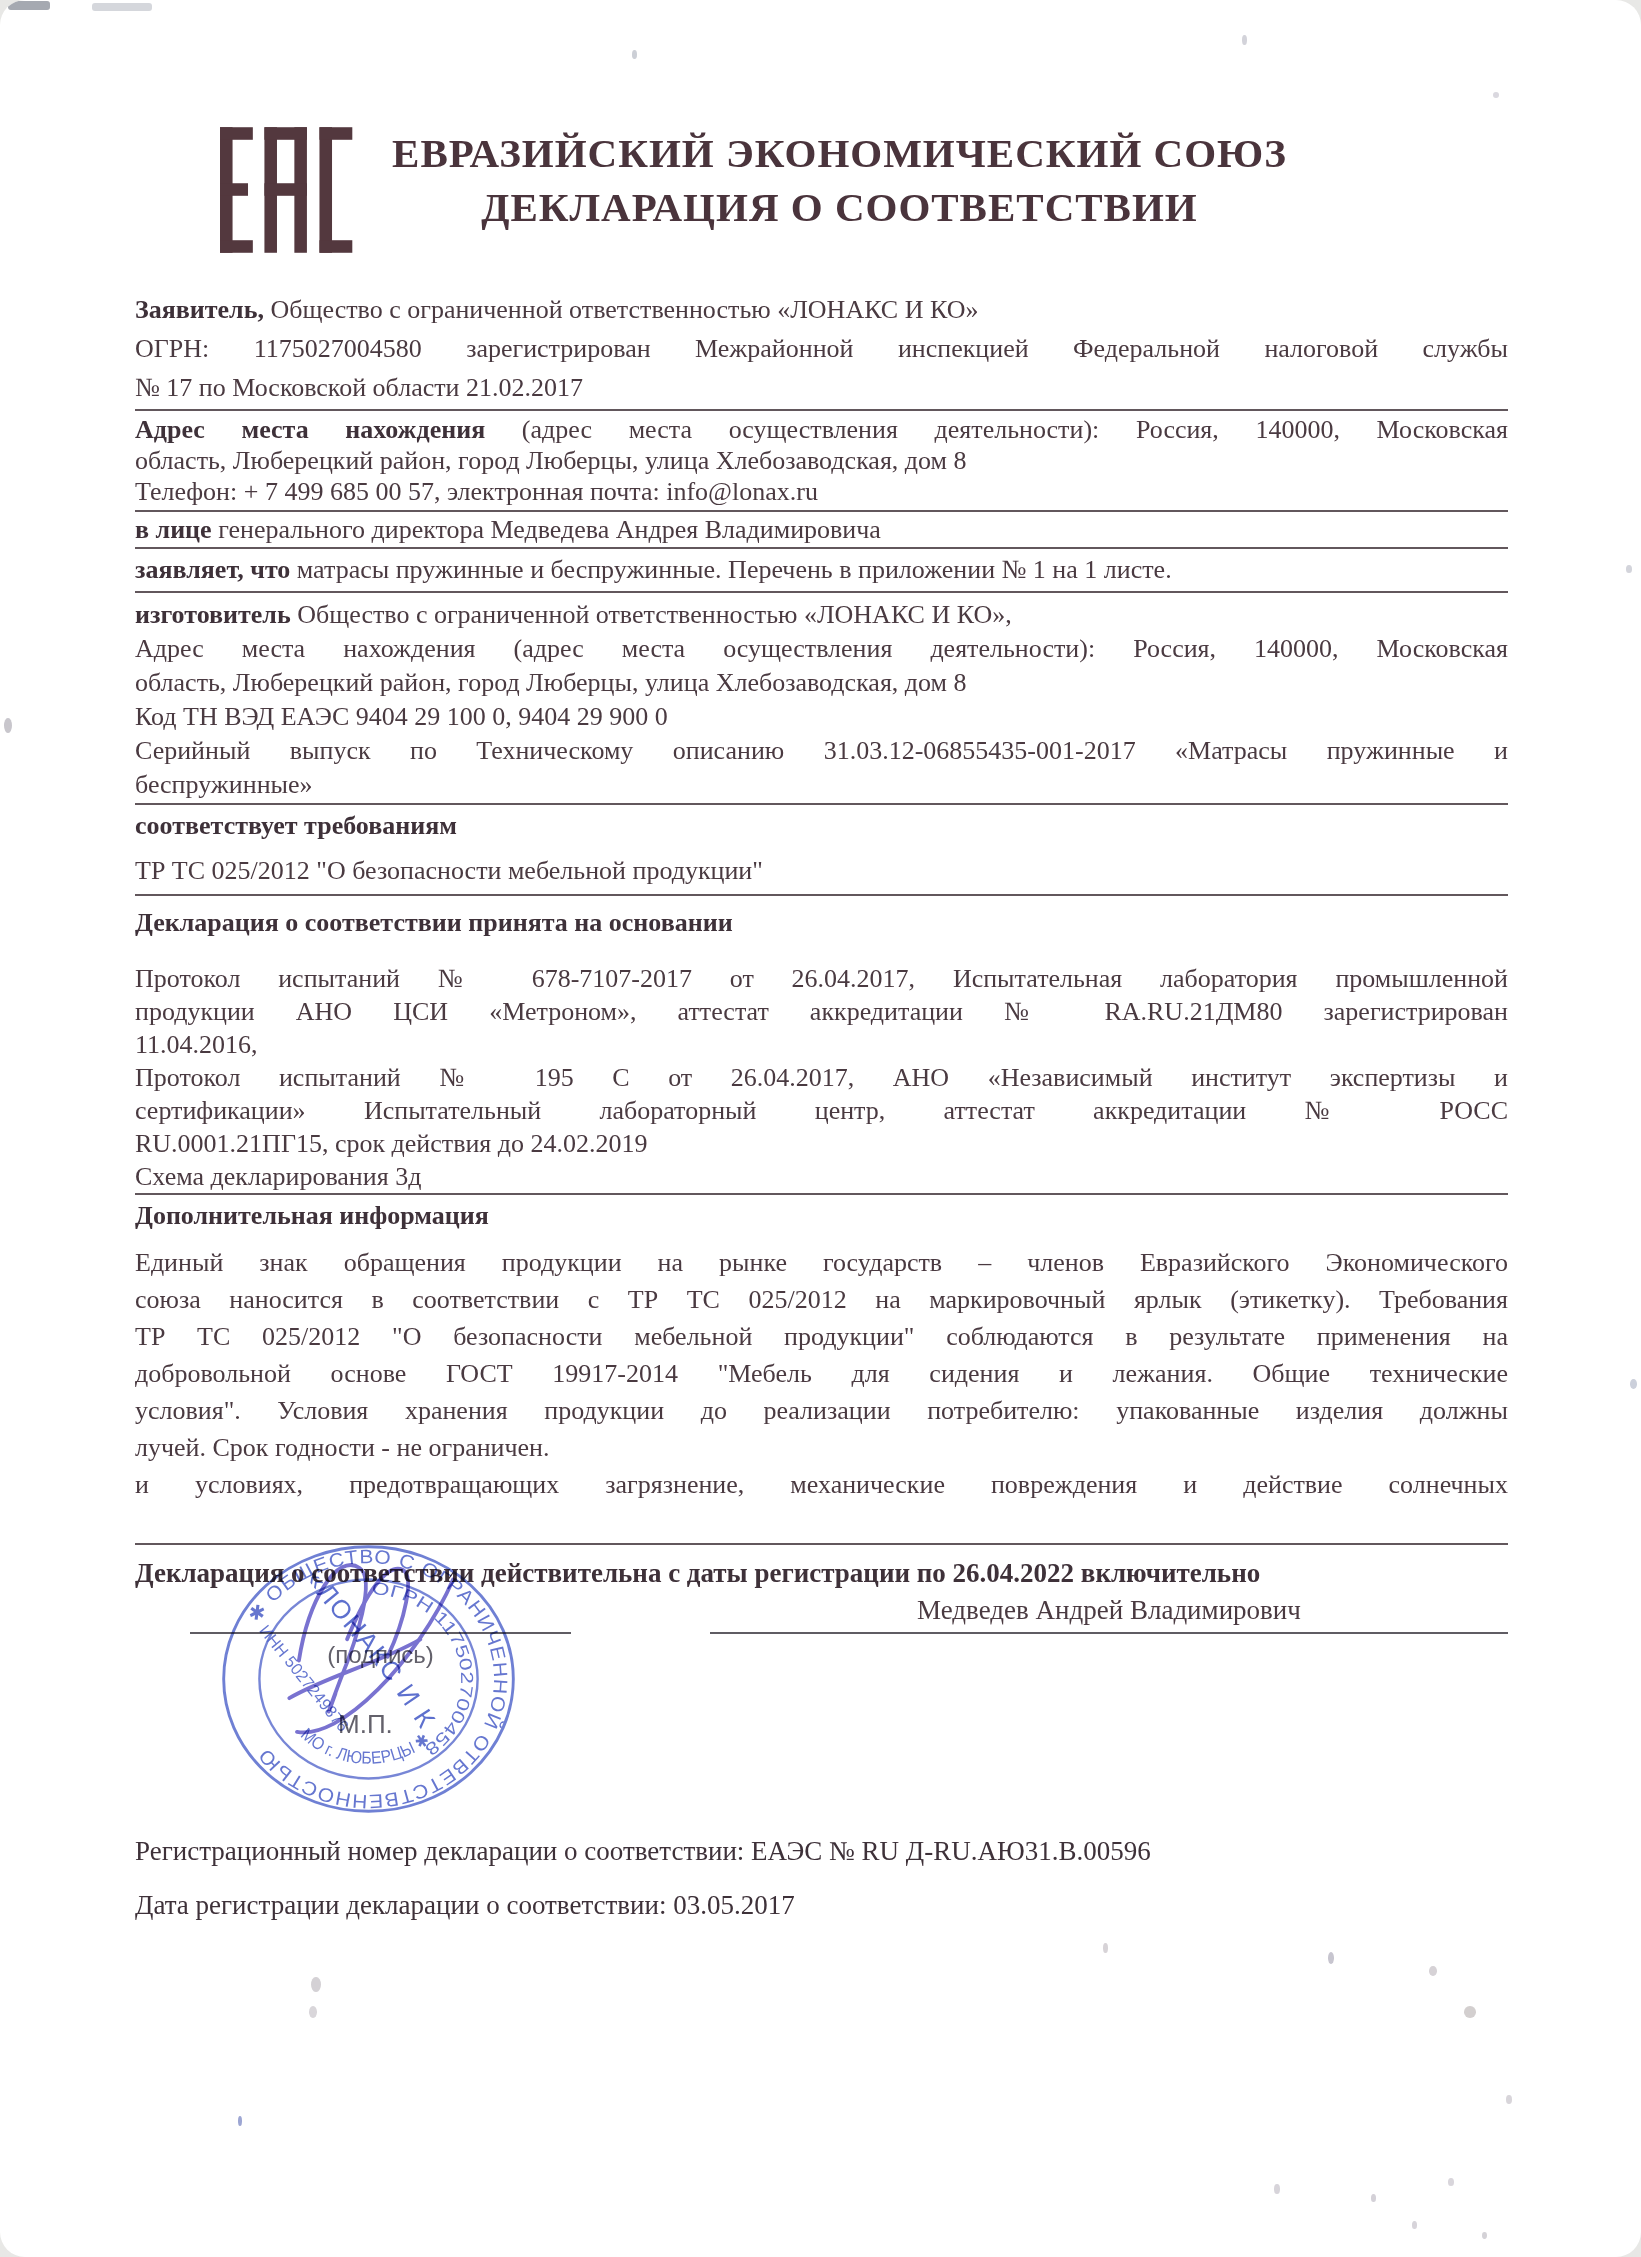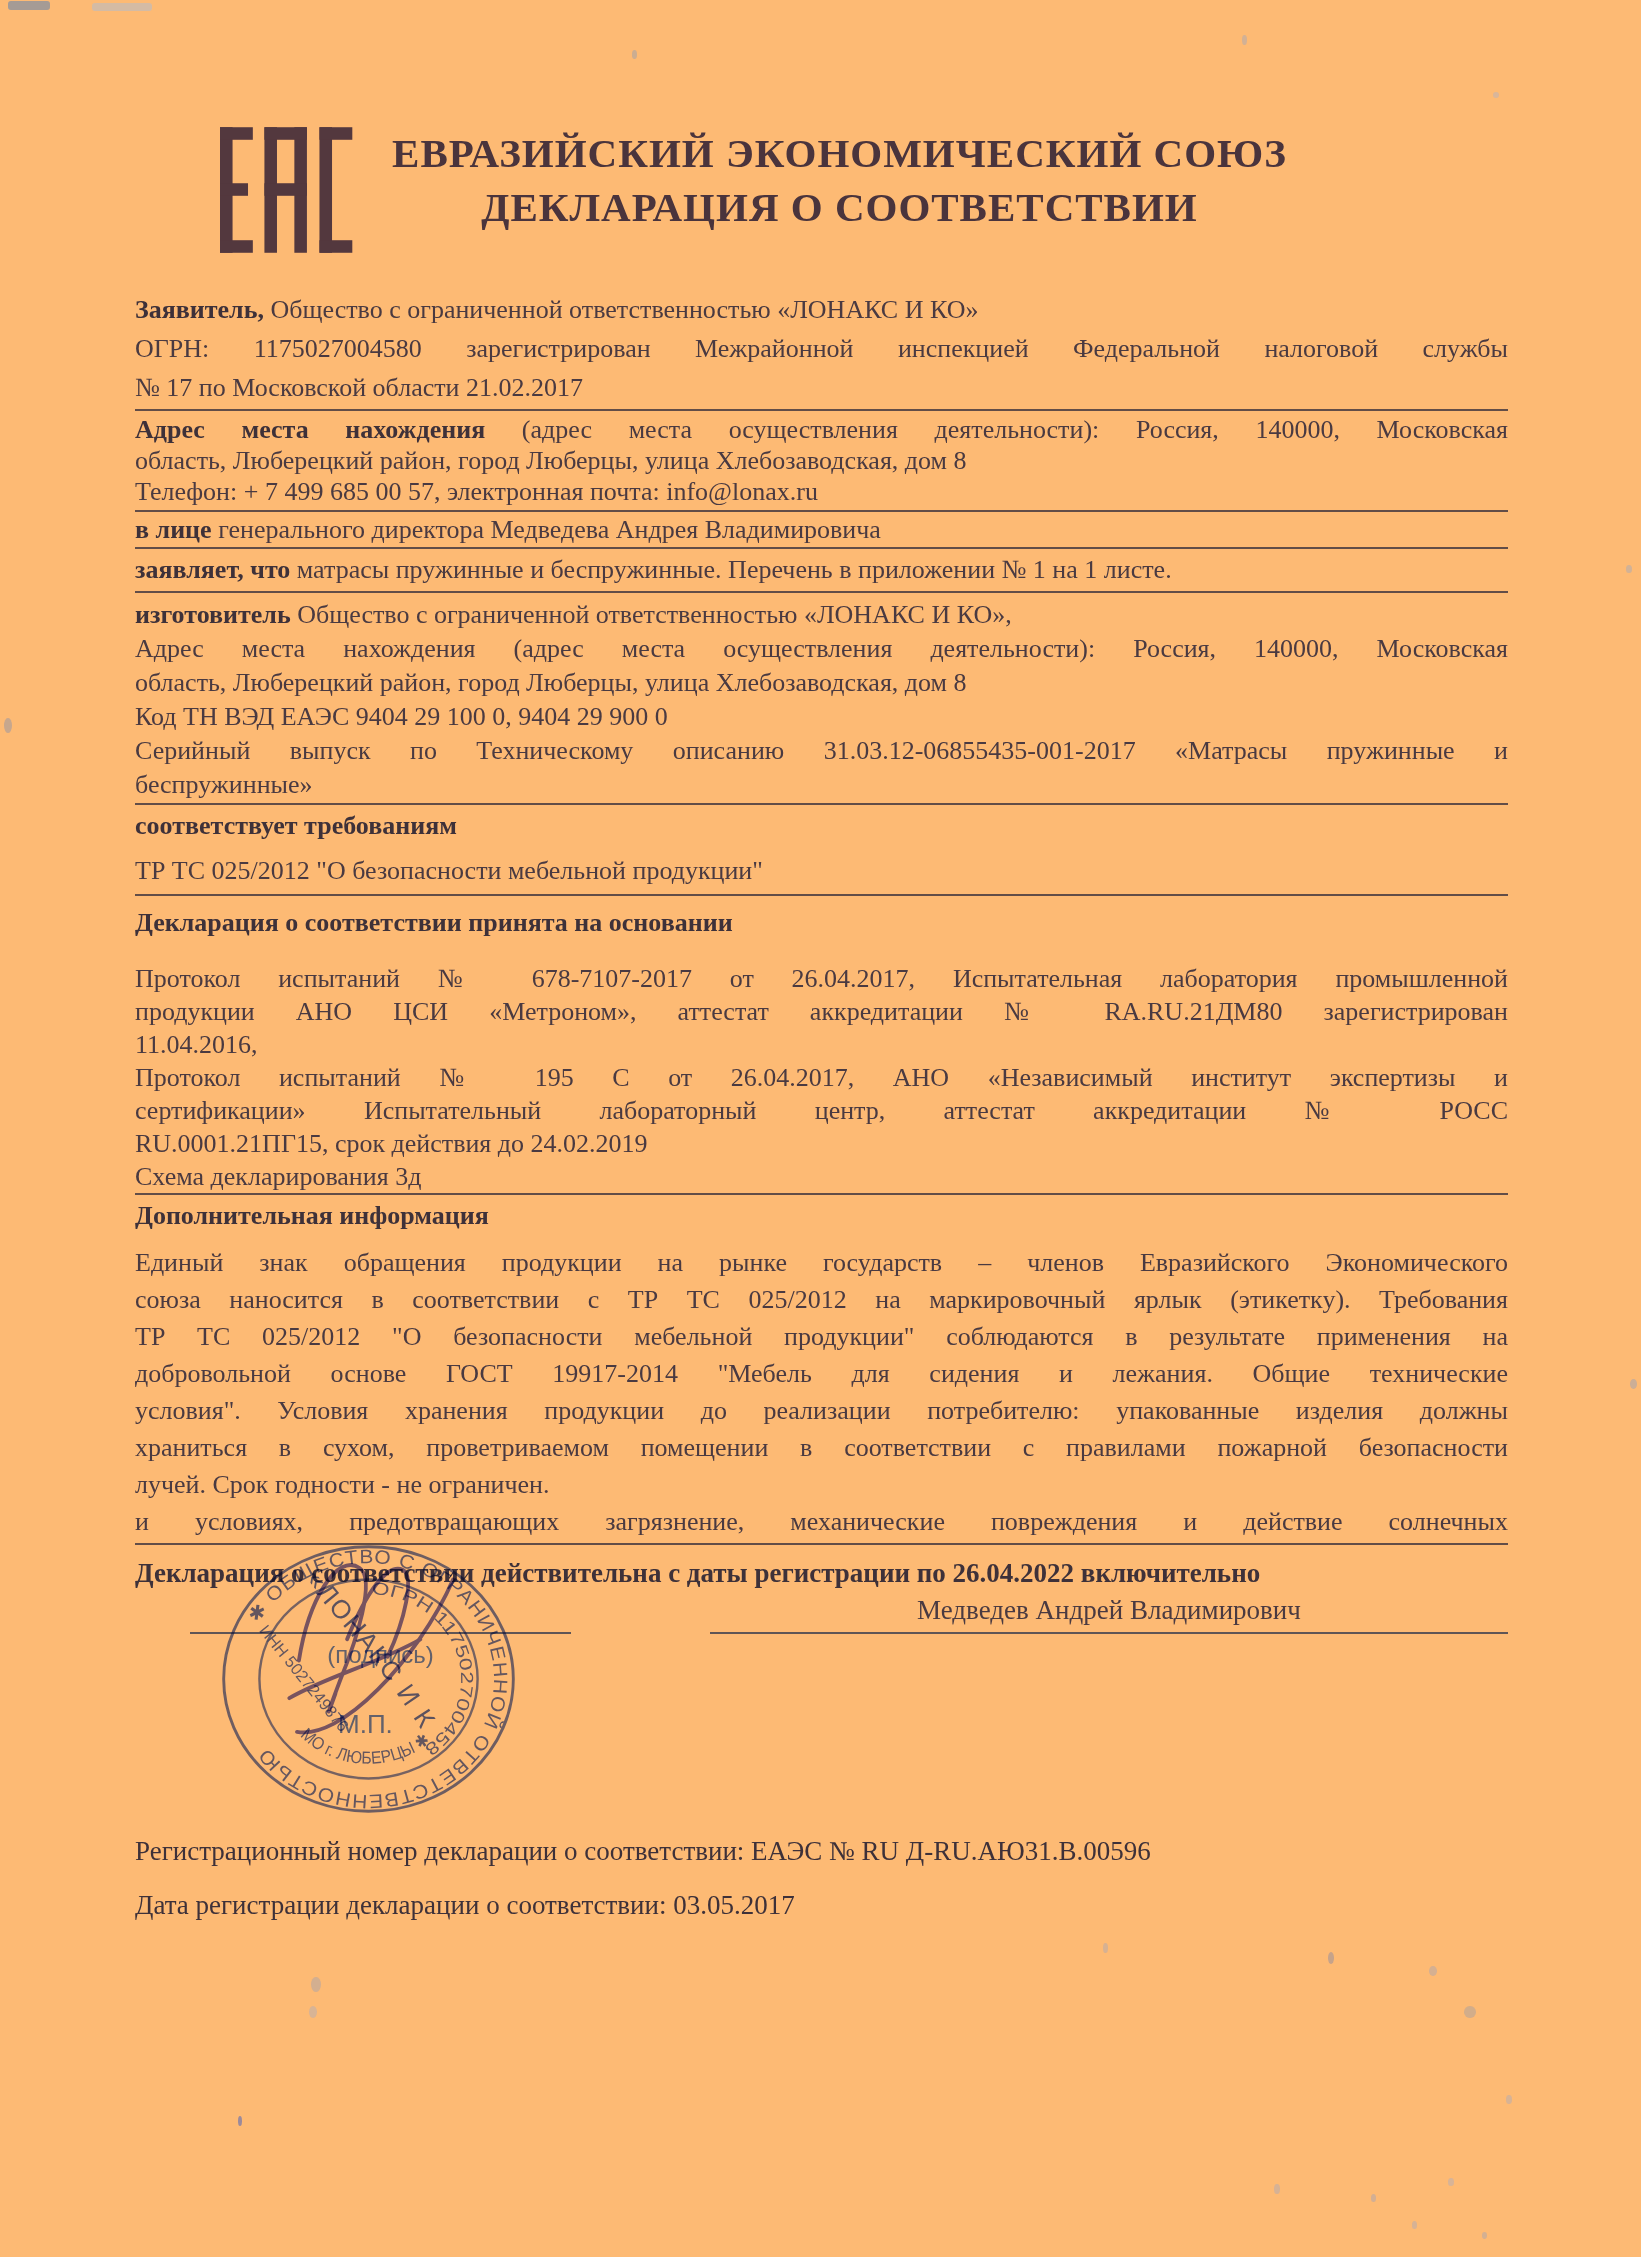--- a/index.html
+++ b/index.html
@@ -1,17 +1,17 @@
 <!DOCTYPE html>
 <html><head>
 <meta charset="utf-8">
 <style>
   html,body{margin:0;padding:0;background:#e8e8e6;}
-  .page{position:relative;width:1641px;height:2257px;background:#fdba74;overflow:hidden;
-        font-family:"Liberation Serif","DejaVu Serif",serif;color:#4a3a41;}
+  .page{position:relative;width:1641px;height:2257px;background:#ffffff;overflow:hidden;
+        font-family:"Liberation Serif","DejaVu Serif",serif;color:#4a3a41;border-radius:25px;}
   .title{position:absolute;left:328px;width:1023px;text-align:center;font-weight:bold;
          color:#4a343c;font-size:41px;line-height:54px;letter-spacing:1px;}
   .sec{position:absolute;left:135px;width:1373px;font-size:26px;}
   .ln{min-height:1em;}
   .jl{text-align:justify;text-align-last:justify;}
   .b{font-weight:bold;color:#3e3139;}
   .h{font-weight:bold;color:#3e3139;}
   .rule{position:absolute;left:135px;width:1373px;height:1.9px;background:#463a40;opacity:.85;}
   .sigline{position:absolute;height:1.9px;background:#4e4a52;opacity:.9;}
   .cap{position:absolute;text-align:center;color:#63616b;font-size:24px;
@@ -129,21 +129,20 @@
 
   <div class="sec" style="top:1199px;line-height:33px">
     <div class="ln h">Дополнительная информация</div>
   </div>
   <div class="sec" style="top:1244px;line-height:37px">
     <div class="ln jl">Единый знак обращения продукции на рынке государств – членов Евразийского Экономического</div>
     <div class="ln jl">союза наносится в соответствии с  ТР ТС 025/2012 на маркировочный ярлык (этикетку). Требования</div>
     <div class="ln jl">ТР ТС 025/2012 "О безопасности мебельной продукции" соблюдаются в результате применения на</div>
     <div class="ln jl">добровольной основе ГОСТ 19917-2014 "Мебель для сидения и лежания. Общие технические</div>
     <div class="ln jl">условия". Условия хранения продукции до реализации потребителю: упакованные изделия должны</div>
-    <div class="ln jl">храниться в сухом, проветриваемом помещении в соответствии с правилами пожарной безопасности</div>
     <div class="ln">лучей.  Срок годности - не ограничен.</div>
     <div class="ln jl">и условиях, предотвращающих загрязнение, механические повреждения и действие солнечных</div>
   </div>
   <div class="rule" style="top:1543px"></div>
 
   <div class="sec" style="top:1556px;line-height:35px">
     <div class="ln" style="font-weight:bold;color:#3e3139;font-size:27px">Декларация о соответствии  действительна с даты регистрации по 26.04.2022 включительно</div>
   </div>
 
   <div class="rzone" style="top:1595px">Медведев Андрей Владимирович</div>

